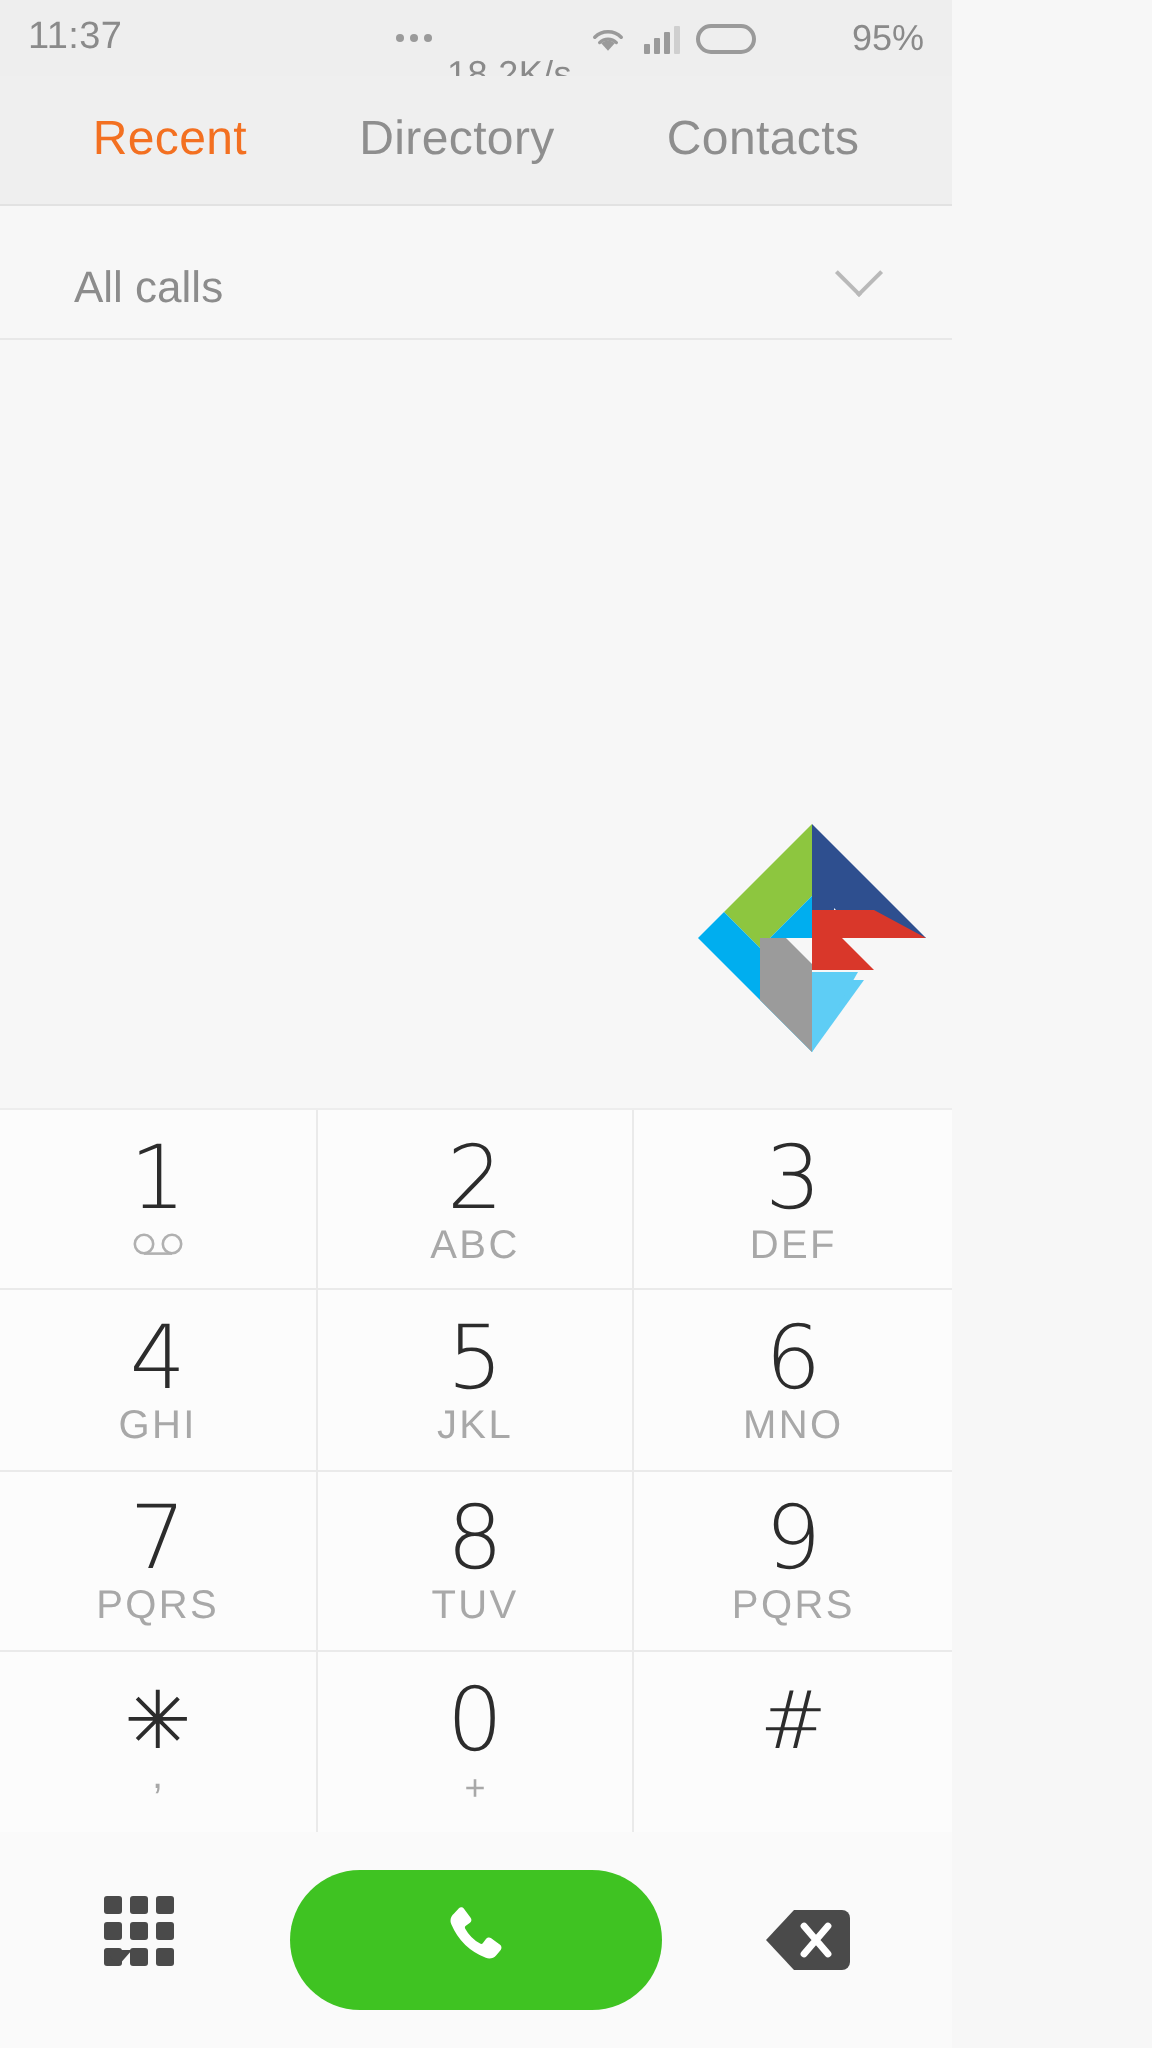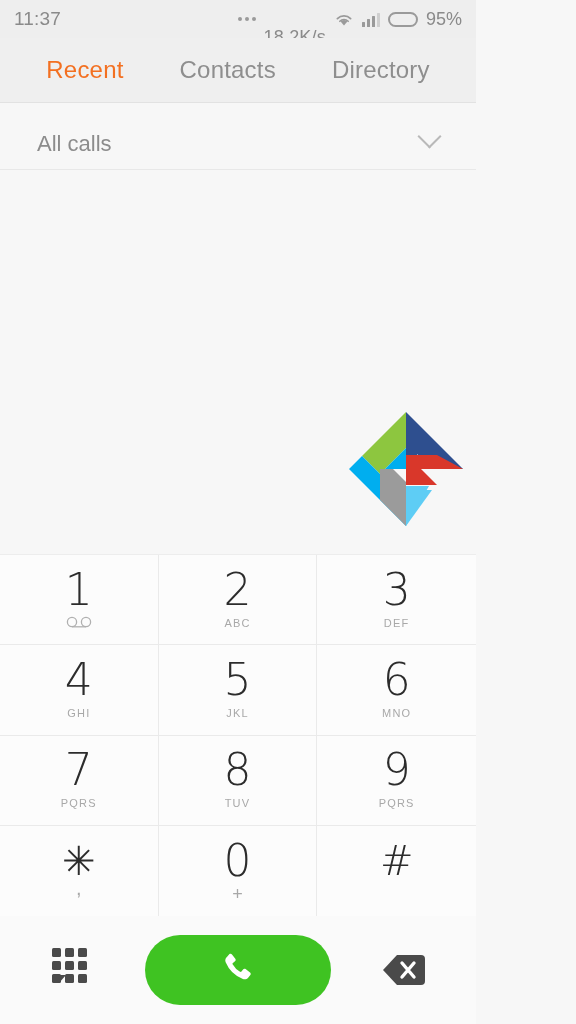--- a/index.html
+++ b/index.html
@@ -38,21 +38,21 @@
   .signal-icon i:nth-child(1) { height: 5px; }
   .signal-icon i:nth-child(2) { height: 8px; }
   .signal-icon i:nth-child(3) { height: 11px; }
   .signal-icon i:nth-child(4) { height: 14px; background: #cfcfcf; }
   .battery-icon {
     width: 30px; height: 15px;
     border: 2px solid #9a9a9a; border-radius: 8px;
     position: relative; padding: 1.5px;
   }
   .battery-icon .fill { height: 100%; width: 95%; background: #9a9a9a; border-radius: 5px; }
-  .status-battery-pct { font-size: 18px; color: #8a8a8a; }
+  .status-battery-pct { font-size: 18px; color: #8a8a8a; margin-left: 40px; }
 
   
   .tabbar {
     height: 65px; flex: 0 0 65px;
     background: #efefef;
     display: flex; align-items: center; justify-content: center;
     gap: 56px;
     border-bottom: 1px solid #e2e2e2;
   }
   .tab { font-size: 24px; color: #8e8e8e; letter-spacing: .2px; }
@@ -111,21 +111,21 @@
   }
   .key:nth-child(3n) { border-right: none; }
   .key:nth-child(n+10) { border-bottom: none; }
   .key-digit {
     font-size: 44px; color: #2c2c2c; font-weight: 300;
     line-height: 1; margin-bottom: 2px;
     font-family: "DejaVu Sans", sans-serif;
   }
   .key-digit.sym { font-size: 40px; }
   .key-sub {
-    font-size: 11px; color: #a8a8a8; letter-spacing: 1.2px;
+    font-size: 20px; color: #a8a8a8; letter-spacing: 1.2px;
     height: 18px; line-height: 18px;
   }
   .key-sub.plus { font-size: 18px; letter-spacing: 0; }
   .key-sub.comma { font-size: 20px; letter-spacing: 0; line-height: 10px; }
   .vm-icon { height: 18px; display: flex; align-items: center; }
 
   
   .actionbar {
     flex: 0 0 108px;
     background: #fafafa;
@@ -181,22 +181,22 @@
           <i></i>
           <i></i>
         </span>
       <span class="battery-icon"><span class="fill"></span></span>
       <span class="status-battery-pct">95%</span>
     </div>
   </div>
 
   <div class="tabbar">
     <span class="tab active">Recent</span>
+    <span class="tab">Directory</span>
     <span class="tab">Contacts</span>
-    <span class="tab">Directory</span>
   </div>
 
   <div class="filterbar">
     <span class="filter-label">All calls</span>
     <span class="chevron-down"></span>
   </div>
 
   <div class="canvas">
     <div class="logo-watermark">
       <svg width="118" height="118" viewBox="0 0 118 118">

